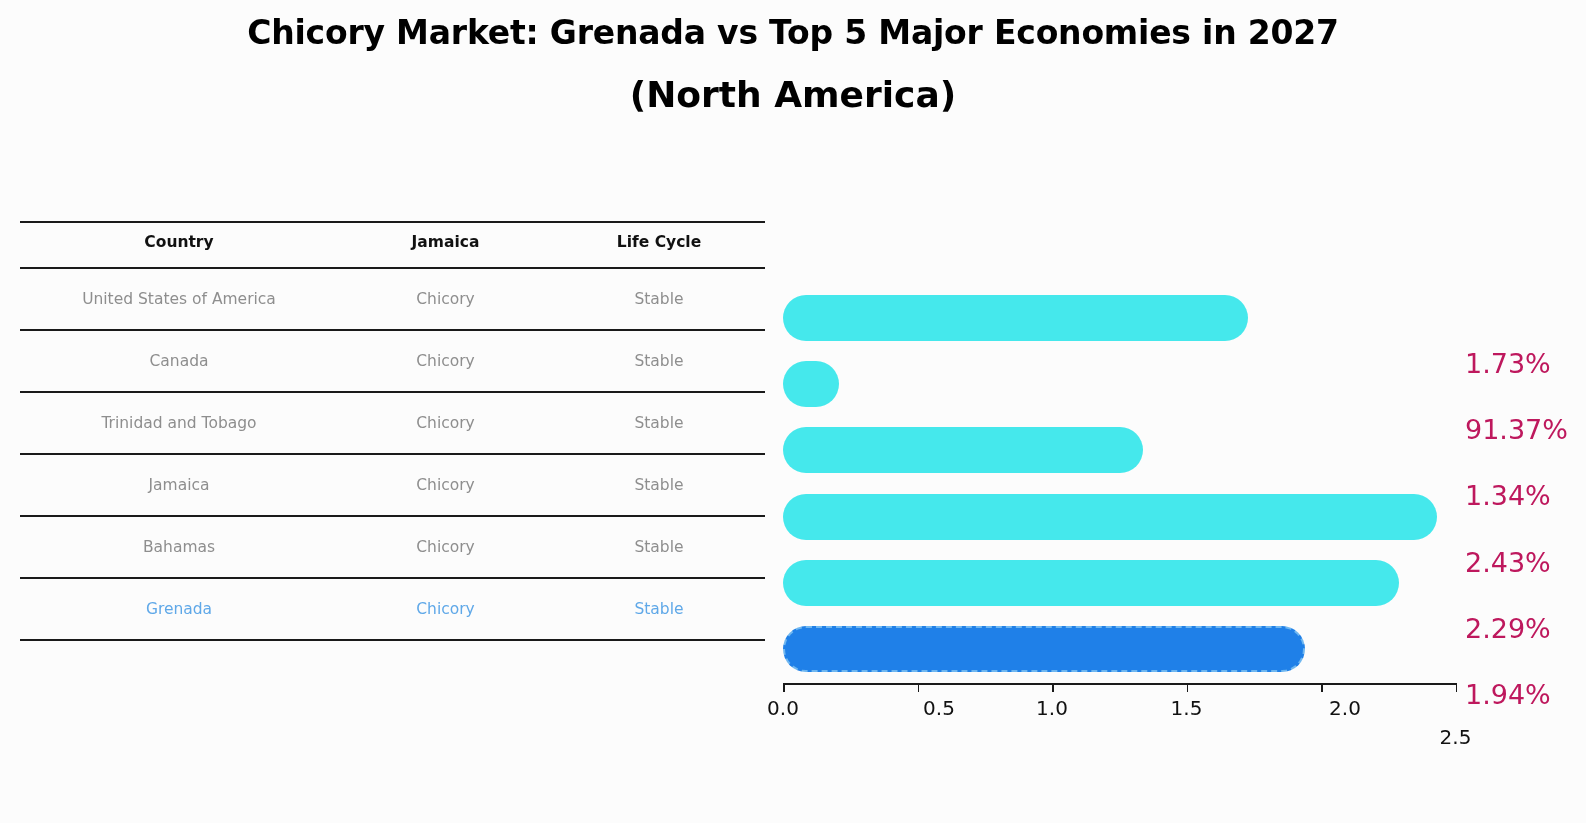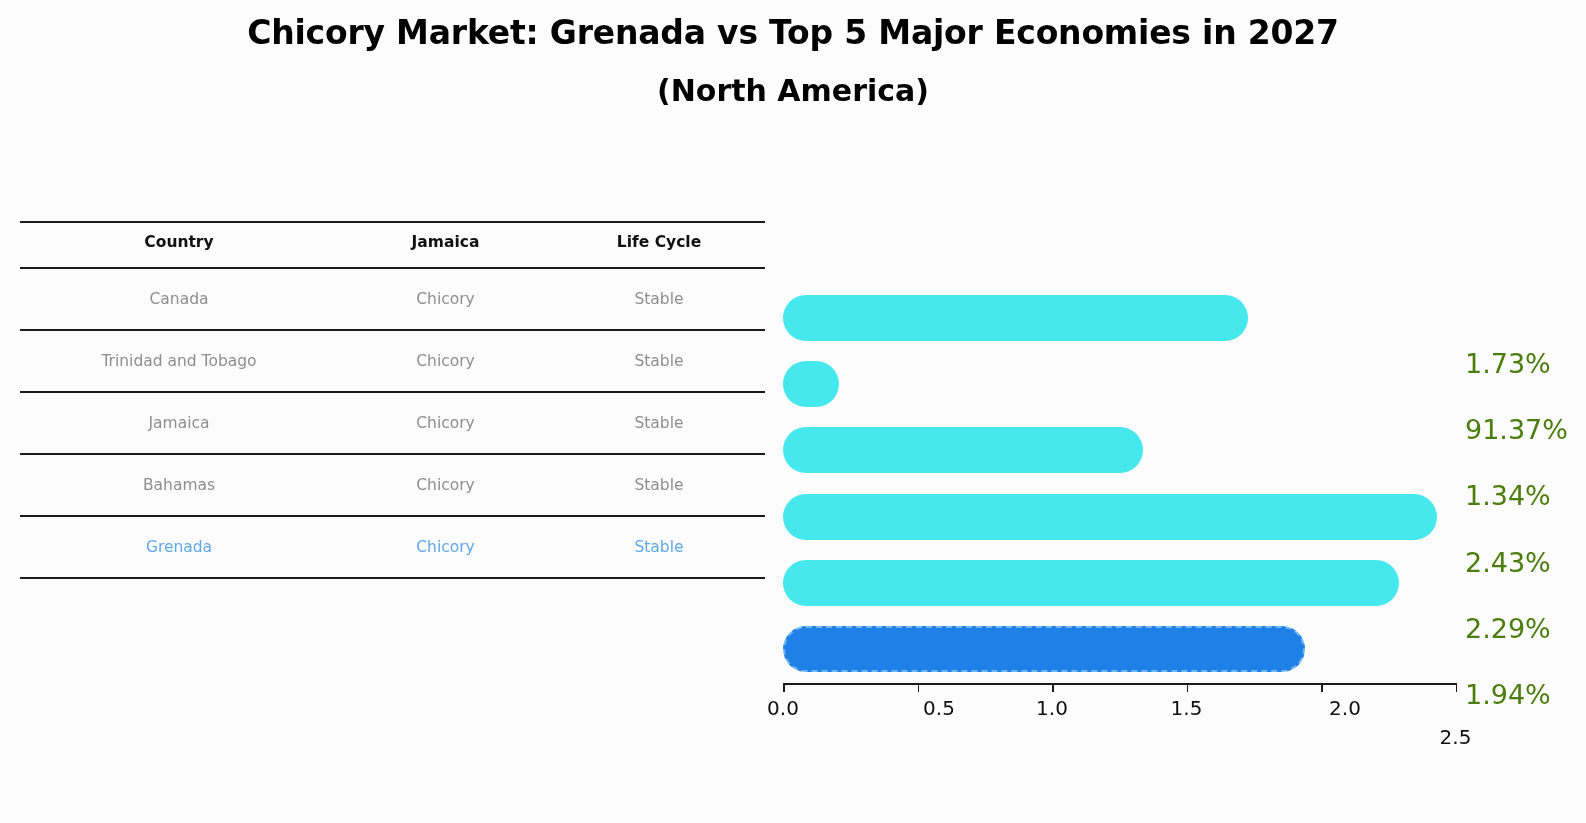--- a/index.html
+++ b/index.html
@@ -24,21 +24,21 @@
     text-align: center;
   }
   #chart-title {
     font-size: 33px;
     font-weight: bold;
     color: #000000;
     letter-spacing: -0.2px;
     line-height: 1.25;
   }
   #chart-subtitle {
-    font-size: 30px;
+    font-size: 36px;
     font-weight: bold;
     color: #000000;
     margin-top: 20px;
     line-height: 1.2;
   }
 
   
   #table-panel {
     position: absolute;
     left: 20px;
@@ -99,21 +99,21 @@
     border: 2px dashed #6fb7f0;
     border-radius: 23px;
   }
   .bar-value {
     position: absolute;
     left: 672px;
     width: 130px;
     height: 46px;
     line-height: 46px;
     font-size: 27px;
-    color: #4d7c0f;
+    color: #be185d;
     text-align: left;
     padding-left: 10px;
     box-sizing: border-box;
     white-space: nowrap;
   }
 
   
   #x-axis-line {
     position: absolute;
     left: 0;
@@ -154,20 +154,25 @@
         <col class="c-life">
     </colgroup>
     <thead>
       <tr>
         <th>Country</th>
         <th>Jamaica</th>
         <th>Life Cycle</th>
       </tr>
     </thead>
     <tbody>
+      <tr class="data-row">
+        <td>United States of America</td>
+        <td>Chicory</td>
+        <td>Stable</td>
+      </tr>
       <tr class="data-row">
         <td>Canada</td>
         <td>Chicory</td>
         <td>Stable</td>
       </tr>
       <tr class="data-row">
         <td>Trinidad and Tobago</td>
         <td>Chicory</td>
         <td>Stable</td>
       </tr>

